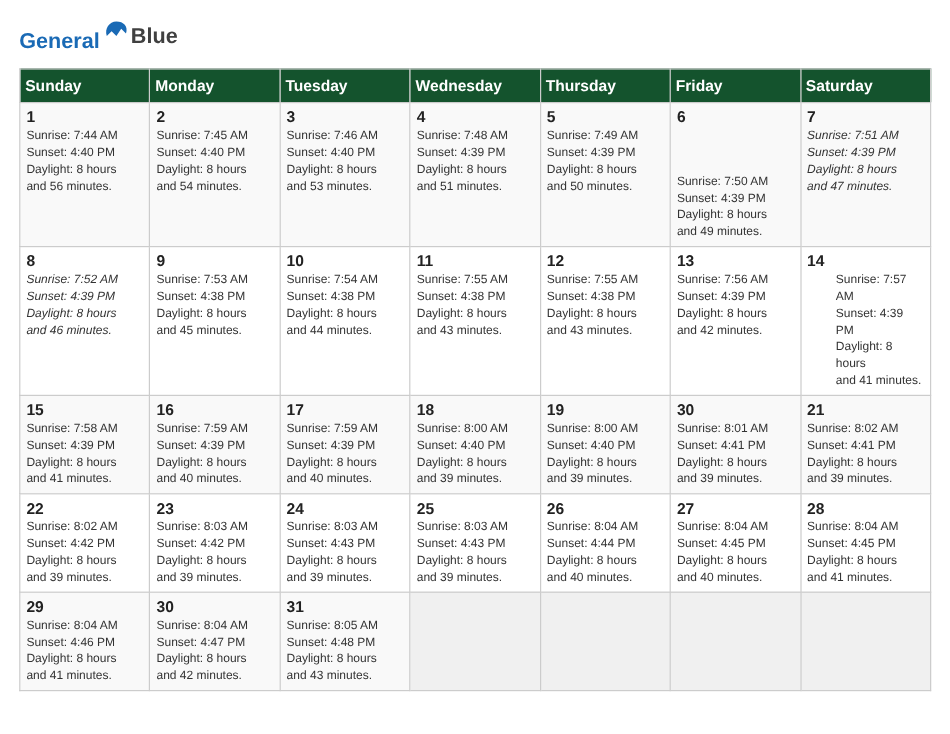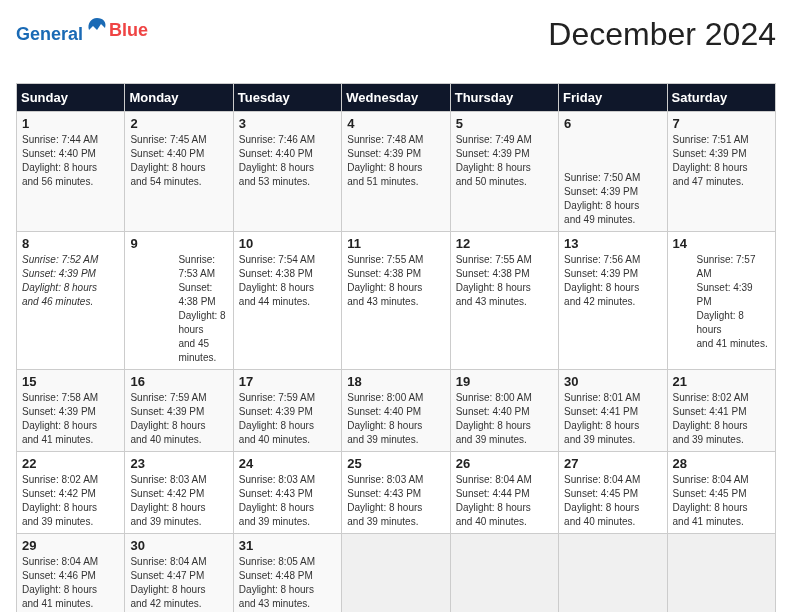--- a/index.html
+++ b/index.html
@@ -7,21 +7,21 @@
       font-family: Arial, sans-serif;
       background: #fff;
       width: 792px;
       min-height: 612px;
       padding: 16px;
     }
     .header-area {
       display: flex;
       justify-content: space-between;
       align-items: flex-start;
-      margin-bottom: 30px;
+      margin-bottom: 12px;
     }
     .logo {
       display: flex;
       align-items: center;
     }
     .logo-text {
       font-size: 18px;
       font-weight: bold;
       color: #333;
       line-height: 1.1;
@@ -44,21 +44,21 @@
     }
     .location-title {
       font-size: 15px;
       color: #555;
     }
     table {
       width: 100%;
       border-collapse: collapse;
     }
     thead tr th {
-      background-color: #0f172a;
+      background-color: #14532d;
       color: #fff;
       font-size: 13px;
       font-weight: bold;
       padding: 6px 4px;
       text-align: left;
       border: 1px solid #ccc;
     }
     tbody tr td {
       vertical-align: top;
       border: 1px solid #ccc;
@@ -96,26 +96,25 @@
 
 <div class="header-area">
   <div class="logo">
     <div>
       <div style="display:flex;align-items:center;">
         <div class="logo-text">
           <span>General</span><svg class="logo-icon" viewBox="0 0 24 24" fill="#1a6ab5" xmlns="http://www.w3.org/2000/svg">
               <path d="M12 2 C6 2 2 8 4 14 L8 10 L12 14 L16 8 L20 12 C22 6 18 2 12 2Z"></path>
             </svg>
         </div>
-        <div class="logo-text" style="color:#ef4444;font-size:18px;">Blue</div>
+        <div class="logo-text" style="color:#404040;font-size:18px;">Blue</div>
       </div>
     </div>
   </div>
   <div class="title-area">
-    <div class="month-title">December 2024</div>
   </div>
 </div>
 
 <table>
   <thead>
     <tr id="dow-row">
         <th>Sunday</th>
         <th>Monday</th>
         <th>Tuesday</th>
         <th>Wednesday</th>
@@ -163,37 +162,37 @@
         </td>
         <td>
           <span class="day-num">6</span>
           <div class="day-info" style="white-space: pre-line; margin-top: 40px;">Sunrise: 7:50 AM
 Sunset: 4:39 PM
 Daylight: 8 hours
 and 49 minutes.</div>
         </td>
         <td>
           <span class="day-num">7</span>
-          <div class="day-info" style="white-space: pre-line;">Sunrise: 7:51 AM
+          <div class="day-info" style="white-space: pre-line; font-style: italic;">Sunrise: 7:51 AM
 Sunset: 4:39 PM
 Daylight: 8 hours
 and 47 minutes.</div>
         </td>
       </tr>
       <tr>
         <td>
           <span class="day-num">8</span>
           <div class="day-info" style="white-space: pre-line; font-style: italic;">Sunrise: 7:52 AM
 Sunset: 4:39 PM
 Daylight: 8 hours
 and 46 minutes.</div>
         </td>
         <td>
           <span class="day-num">9</span>
-          <div class="day-info" style="white-space: pre-line; margin-left: 48px;">Sunrise: 7:53 AM
+          <div class="day-info" style="white-space: pre-line;">Sunrise: 7:53 AM
 Sunset: 4:38 PM
 Daylight: 8 hours
 and 45 minutes.</div>
         </td>
         <td>
           <span class="day-num">10</span>
           <div class="day-info" style="white-space: pre-line;">Sunrise: 7:54 AM
 Sunset: 4:38 PM
 Daylight: 8 hours
 and 44 minutes.</div>

